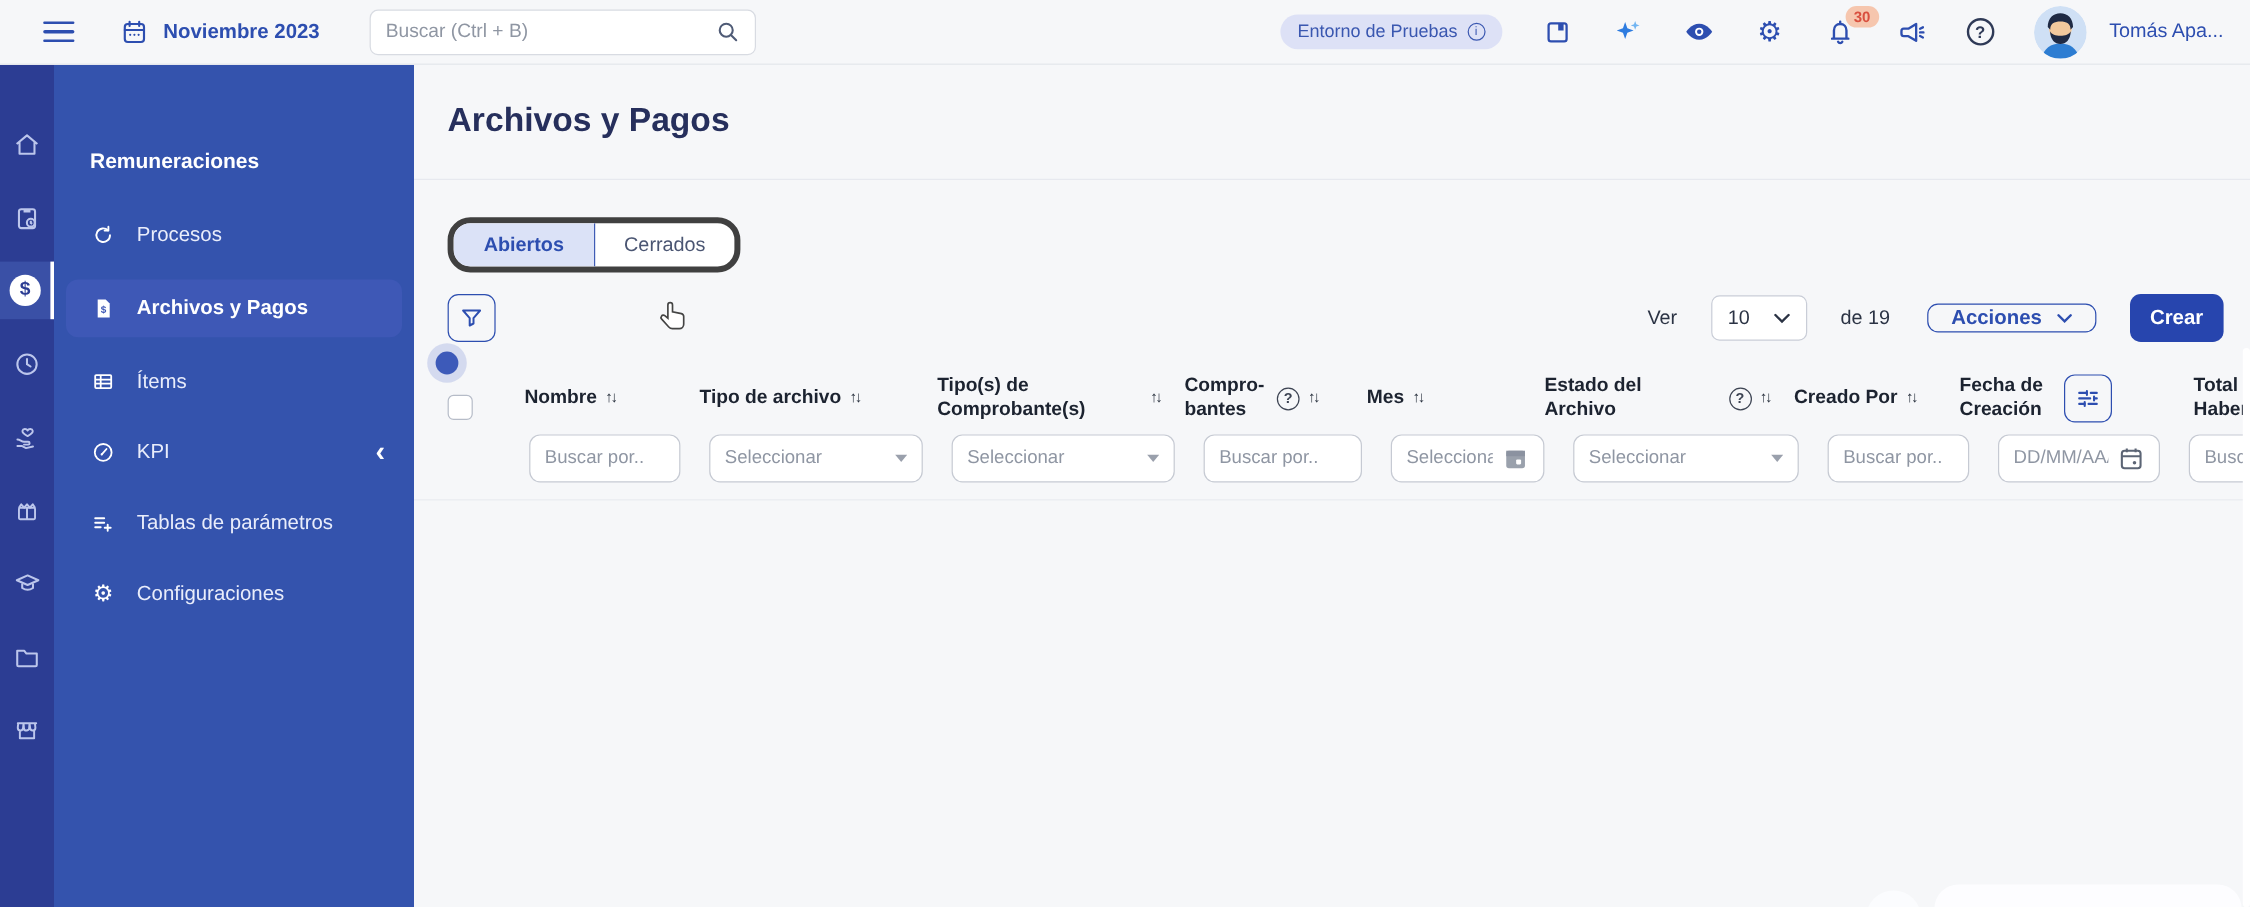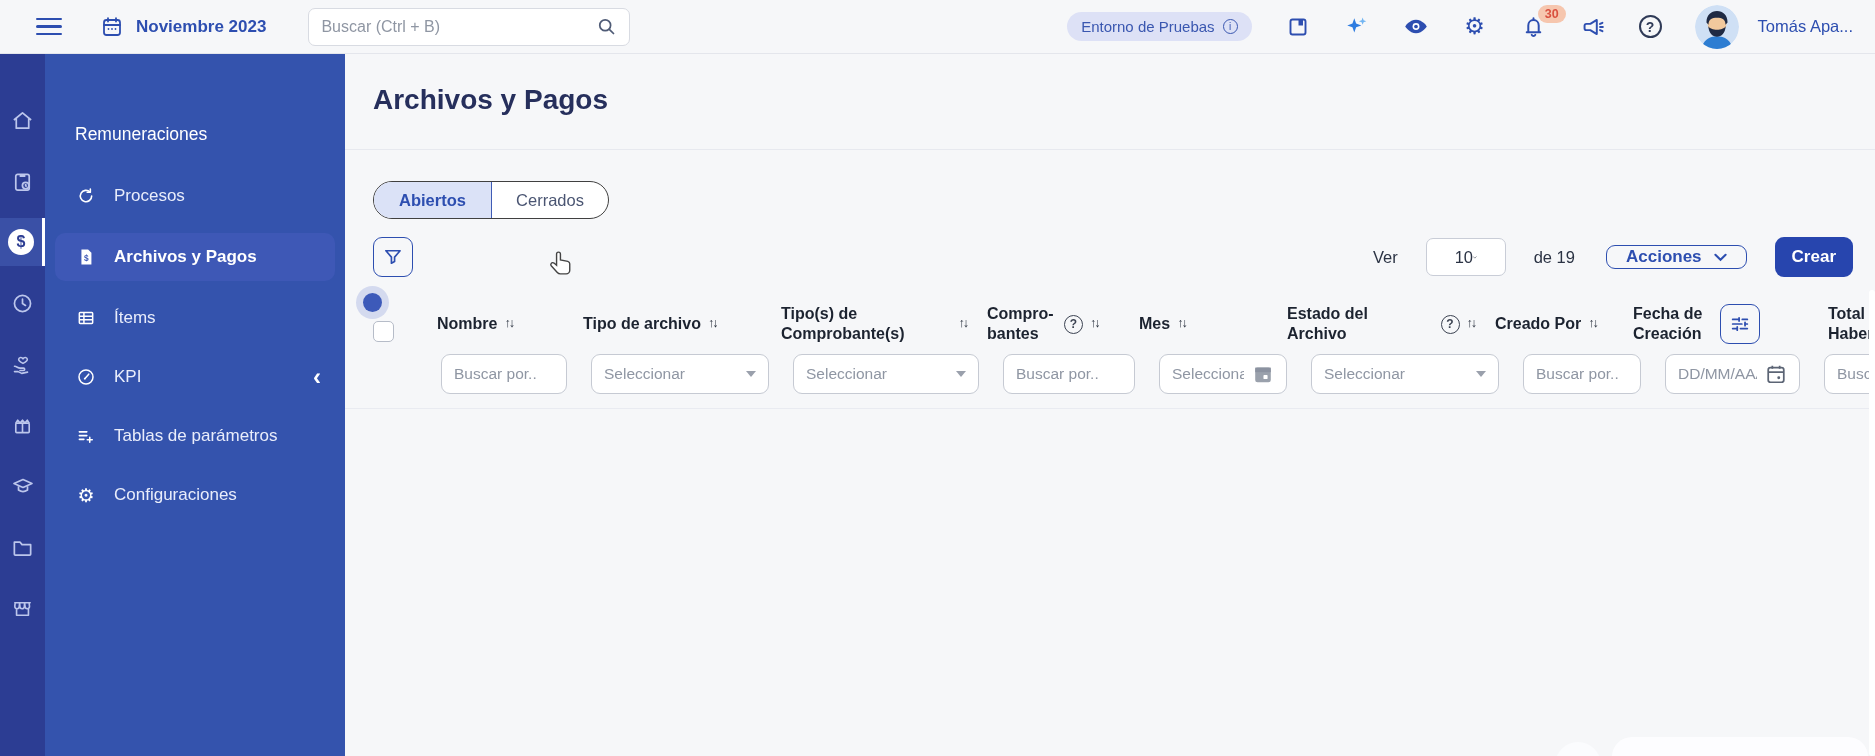--- a/index.html
+++ b/index.html
@@ -31,42 +31,42 @@
 
   
   .rail{width:45px;flex:0 0 45px;background:#2c3d93;display:flex;flex-direction:column;align-items:stretch;padding-top:42px}
   .rail-cell{height:48px;margin-bottom:13px;display:flex;align-items:center;justify-content:center;color:#bcc6ec;cursor:pointer}
   .rail-cell.active{background:#3a50a6;border-right:3px solid #fff}
   .dollar-badge{width:26px;height:26px;border-radius:50%;background:#fff;color:#2c3d93;font-weight:700;font-size:16px;display:flex;align-items:center;justify-content:center}
 
   
   .panel{width:300px;flex:0 0 300px;background:#3453ad;color:#fff;overflow:hidden}
   .logo{margin-top:62px;text-align:center;font-size:46px;font-weight:500;letter-spacing:1px;color:#fff}
-  .section-title{margin:70px 0 0 30px;font-size:17.5px;font-weight:400;color:#fff}
+  .section-title{margin:70px 0 0 30px;font-size:17.5px;font-weight:700;color:#fff}
   .nav{margin:29px 0 0}
   .nav-item{height:44px;margin:0 10px 15px;padding:0 14px 0 20px;display:flex;align-items:center;gap:17px;font-size:17px;color:#e9edfb;border-radius:10px;cursor:pointer}
   .nav-item.active{background:#3e58b6;height:48px;font-weight:600;color:#fff}
   .nav-ic{width:22px;display:flex;justify-content:center;color:#fff}
   .collapse{margin-left:auto;font-size:24px;line-height:1;color:#fff;font-weight:600}
 
   
   .content{flex:1;position:relative;overflow:hidden;padding-left:28px;background:#f6f7f9}
   .page-title{margin-top:30px;font-size:28px;font-weight:600;color:#262f5c}
   .title-divider{height:1px;background:#e7e9ef;margin:33px 0 0 -28px}
 
-  .tabs{display:inline-flex;margin-top:31px;border:1px solid #404040;border-radius:19px;overflow:hidden;background:#fff}
+  .tabs{display:inline-flex;margin-top:31px;border:5px solid #404040;border-radius:19px;overflow:hidden;background:#fff}
   .tab{height:36px;width:117px;display:flex;align-items:center;justify-content:center;font-size:16.5px;cursor:pointer;color:#4a5572}
   .tab.active{background:#dbe2f7;color:#2d4eb0;font-weight:600}
   .tab.right{border-left:1px solid #3f5cb5}
 
   .toolbar{margin-top:18px;display:flex;align-items:center;justify-content:space-between;padding-right:22px}
   .filter-btn{width:40px;height:40px;border:1.5px solid #2d4eb0;border-radius:9px;background:#f6f7f9;display:flex;align-items:center;justify-content:center;cursor:pointer}
   .tb-group{display:flex;align-items:center;gap:28px}
   .plain-label{font-size:16.5px;color:#2b3344}
-  .pagesize{width:80px;height:38px;background:#fff;border:1px solid #c9cdd7;border-radius:7px;display:flex;align-items:center;justify-content:space-between;padding:0 28px;font-size:16.5px;color:#2b3344;cursor:pointer}
+  .pagesize{width:80px;height:38px;background:#fff;border:1px solid #c9cdd7;border-radius:7px;display:flex;align-items:center;justify-content:space-between;padding:0 13px;font-size:16.5px;color:#2b3344;cursor:pointer}
   .btn-outline{height:24px;padding:0 19px;border:1.5px solid #2d4eb0;color:#2d4eb0;background:#f6f7f9;border-radius:9px;font-size:17px;font-weight:600;display:flex;gap:12px;align-items:center;cursor:pointer;margin-left:3px}
   .btn-primary{height:40px;padding:0 17px;background:#2745ae;color:#fff;border:0;border-radius:9px;font-size:17px;font-weight:600;display:flex;align-items:center;cursor:pointer;font-family:"Liberation Sans",sans-serif}
 
   
   .thead{display:flex;gap:20px;margin-top:21px;min-height:52px;align-items:center}
   .filters{display:flex;gap:24px;margin-top:4px}
   .c0{width:44px;flex:0 0 44px}.c1{width:126px;flex:0 0 126px}.c2{width:178px;flex:0 0 178px}
   .c3{width:186px;flex:0 0 186px}.c4{width:132px;flex:0 0 132px}.c5{width:128px;flex:0 0 128px}
   .c6{width:188px;flex:0 0 188px}.c7{width:118px;flex:0 0 118px}.c8{width:175px;flex:0 0 175px}
   .c9{width:150px;flex:0 0 150px}

